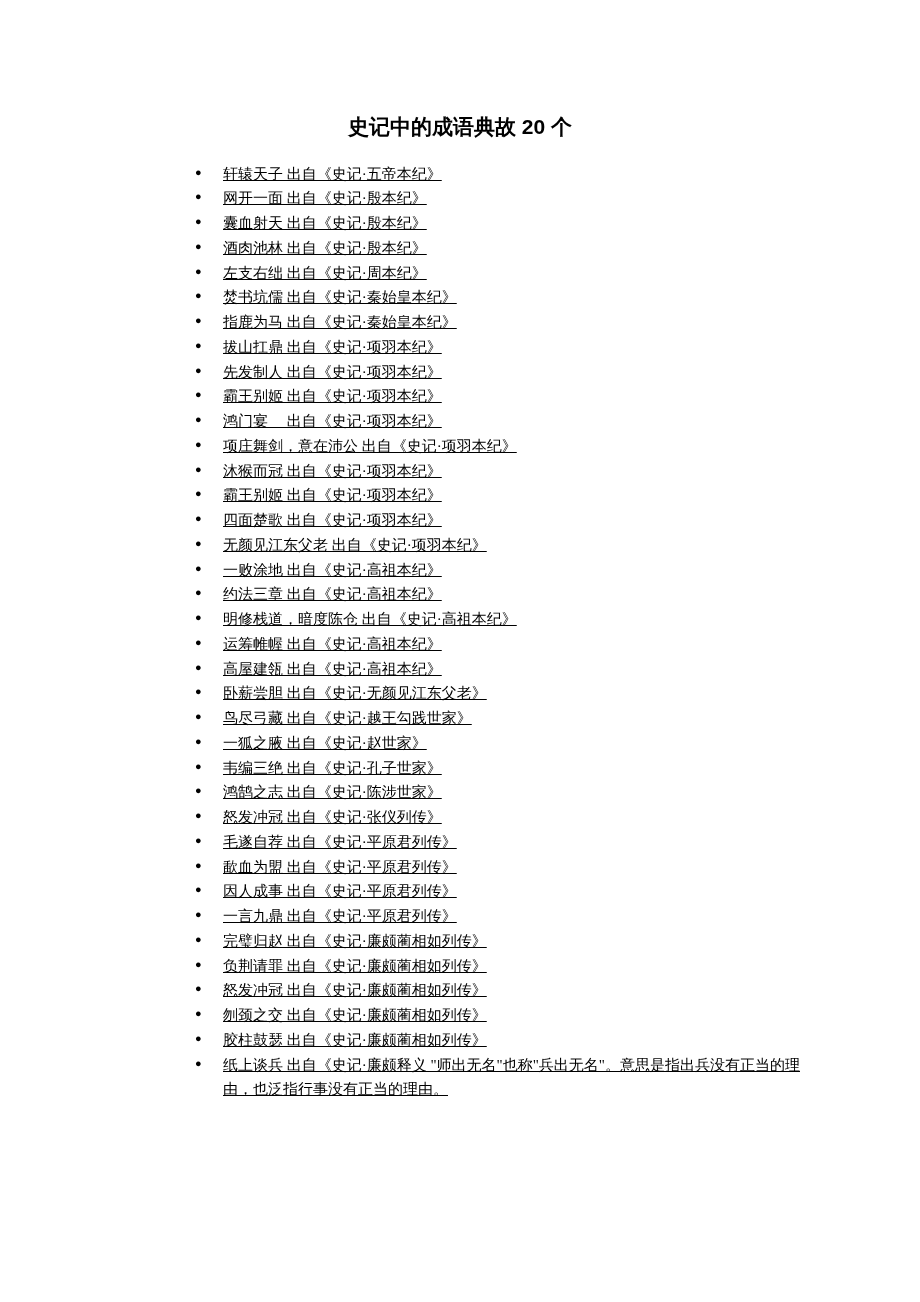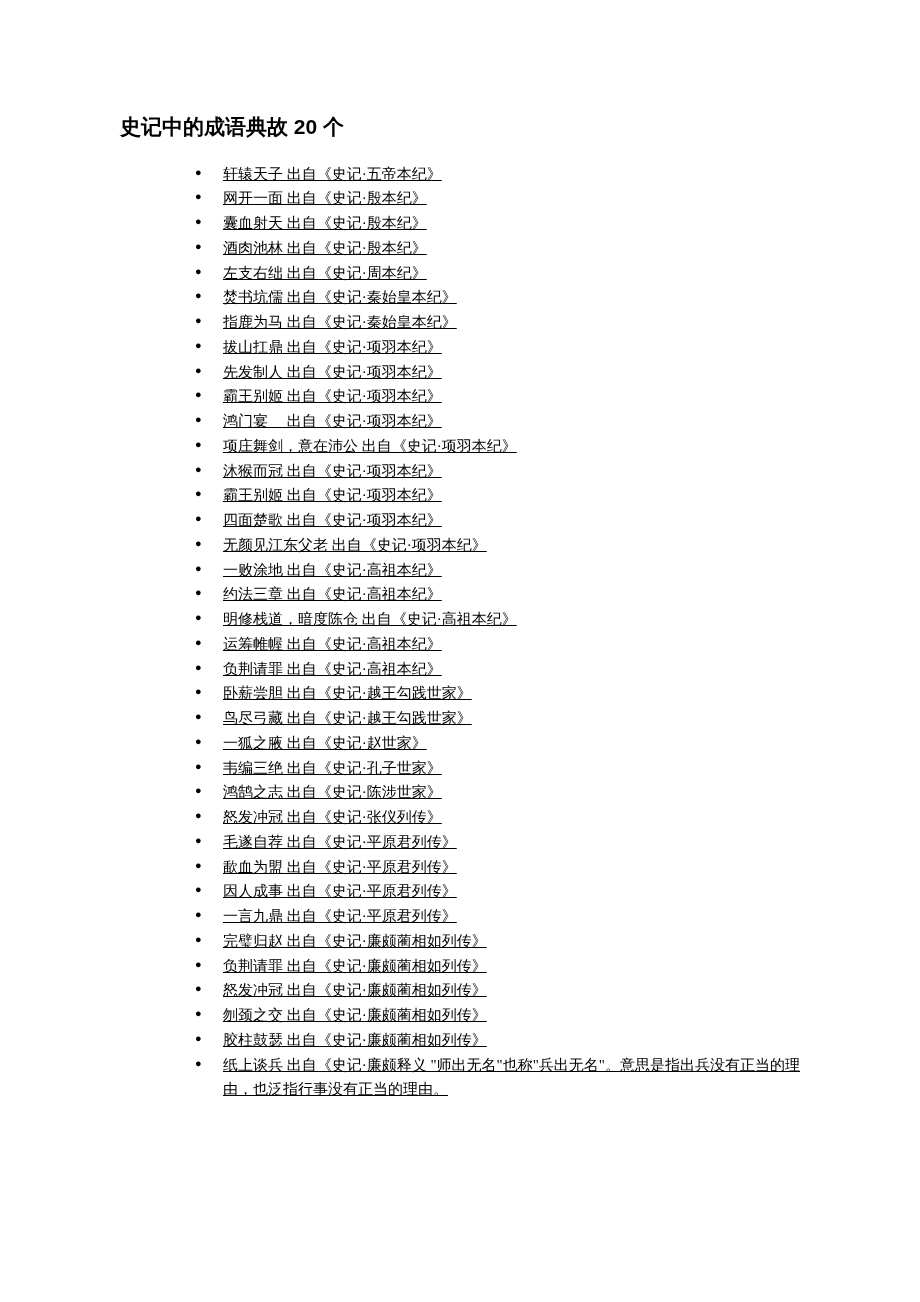--- a/index.html
+++ b/index.html
@@ -11,21 +11,21 @@
       background: #ffffff;
       font-family: "SimSun", "宋体", serif;
       width: 920px;
       margin: 0 auto;
       padding: 110px 120px 80px 120px;
       color: #000000;
       font-size: 15px;
       line-height: 1.6;
     }
     h1 {
-      text-align: left;
+      text-align: center;
       font-size: 21px;
       font-weight: bold;
       margin-bottom: 18px;
       font-family: "SimHei", "黑体", sans-serif;
     }
     ul {
       list-style: none;
       padding-left: 75px;
       text-decoration: underline;
     }
@@ -62,22 +62,22 @@
     <li><span>鸿门宴 　出自《史记·项羽本纪》</span></li>
     <li><span>项庄舞剑，意在沛公 出自《史记·项羽本纪》</span></li>
     <li><span>沐猴而冠 出自《史记·项羽本纪》</span></li>
     <li><span>霸王别姬 出自《史记·项羽本纪》</span></li>
     <li><span>四面楚歌 出自《史记·项羽本纪》</span></li>
     <li><span>无颜见江东父老 出自《史记·项羽本纪》</span></li>
     <li><span>一败涂地 出自《史记·高祖本纪》</span></li>
     <li><span>约法三章 出自《史记·高祖本纪》</span></li>
     <li><span>明修栈道，暗度陈仓 出自《史记·高祖本纪》</span></li>
     <li><span>运筹帷幄 出自《史记·高祖本纪》</span></li>
-    <li><span>负荆请罪 出自《史记·高祖本纪》</span></li>
-    <li><span>卧薪尝胆 出自《史记·越王勾践世家》</span></li>
+    <li><span>高屋建瓴 出自《史记·高祖本纪》</span></li>
+    <li><span>卧薪尝胆 出自《史记·无颜见江东父老》</span></li>
     <li><span>鸟尽弓藏 出自《史记·越王勾践世家》</span></li>
     <li><span>一狐之腋 出自《史记·赵世家》</span></li>
     <li><span>韦编三绝 出自《史记·孔子世家》</span></li>
     <li><span>鸿鹄之志 出自《史记·陈涉世家》</span></li>
     <li><span>怒发冲冠 出自《史记·张仪列传》</span></li>
     <li><span>毛遂自荐 出自《史记·平原君列传》</span></li>
     <li><span>歃血为盟 出自《史记·平原君列传》</span></li>
     <li><span>因人成事 出自《史记·平原君列传》</span></li>
     <li><span>一言九鼎 出自《史记·平原君列传》</span></li>
     <li><span>完璧归赵 出自《史记·廉颇蔺相如列传》</span></li>

